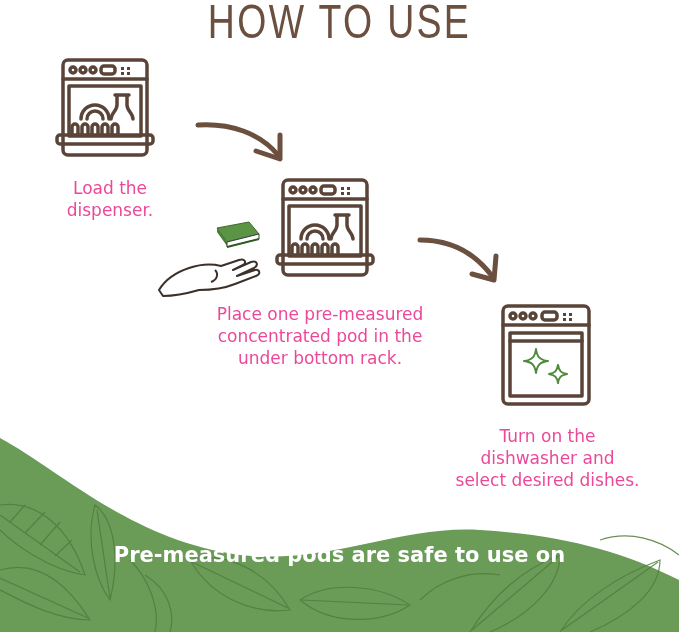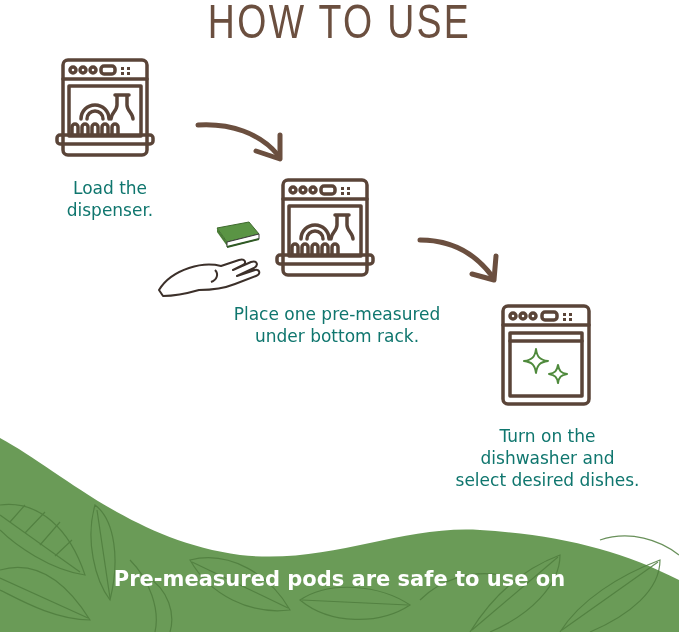--- a/index.html
+++ b/index.html
@@ -28,41 +28,40 @@
       color: #6b4f3f;
       transform: scaleX(0.78);
       transform-origin: center;
       line-height: 56px;
     }
     .step-text {
       position: absolute;
       text-align: center;
       font-size: 17px;
       line-height: 22px;
-      color: #0f766e;
+      color: #ec4899;
     }
     .icon { position: absolute; }
     .green-bg {
       position: absolute;
       left: 0;
       top: 0;
       width: 679px;
       height: 632px;
     }
     .bottom-text {
       position: absolute;
       left: 0;
       top: 540px;
       width: 679px;
       text-align: center;
       color: #ffffff;
       font-weight: bold;
       font-size: 21px;
       line-height: 30px;
-      margin-top: 24px;
     }
   </style>
 </head>
 <body>
 
 <svg class="green-bg" viewBox="0 0 679 632" width="679" height="632">
   <path d="M0,438 C60,470 130,540 240,555 C330,565 400,525 480,530 C560,535 620,550 679,580 L679,632 L0,632 Z" fill="#6a9b57"></path>
   <g fill="none" stroke="#4f7d3e" stroke-width="1.2" opacity="0.85">
 
     <path d="M0,505 C40,500 70,530 85,575 C50,570 15,545 0,530"></path>
@@ -151,22 +150,23 @@
     <rect x="2" y="78" width="96" height="9" rx="3"></rect>
   </g>
   <g fill="#5a4438">
     <rect x="66" y="10" width="3" height="3"></rect>
       <rect x="72" y="10" width="3" height="3"></rect>
     <rect x="66" y="15" width="3" height="3"></rect>
       <rect x="72" y="15" width="3" height="3"></rect>
   </g>
 </svg>
 
-<div class="step-text" style="left:197px; top:303px; width:280px;">
+<div class="step-text" style="left:180px; top:303px; width:280px;">
   <div>Place one pre-measured</div>
+  <div>concentrated pod in the</div>
   <div>under bottom rack.</div>
 </div>
 
 <svg class="icon" style="left:412px; top:230px;" width="90" height="55" viewBox="0 0 90 55">
   <path d="M8,10 C38,10 62,22 80,46" fill="none" stroke="#6b4f3f" stroke-width="5" stroke-linecap="round"></path>
   <path d="M60,44 L82,50 L84,26" fill="none" stroke="#6b4f3f" stroke-width="5" stroke-linecap="round" stroke-linejoin="round"></path>
 </svg>
 
 <svg class="icon" style="left:500px; top:303px;" width="92" height="105" viewBox="0 0 92 105">
   <g fill="none" stroke="#5a4438" stroke-width="3.5" stroke-linejoin="round" stroke-linecap="round">

